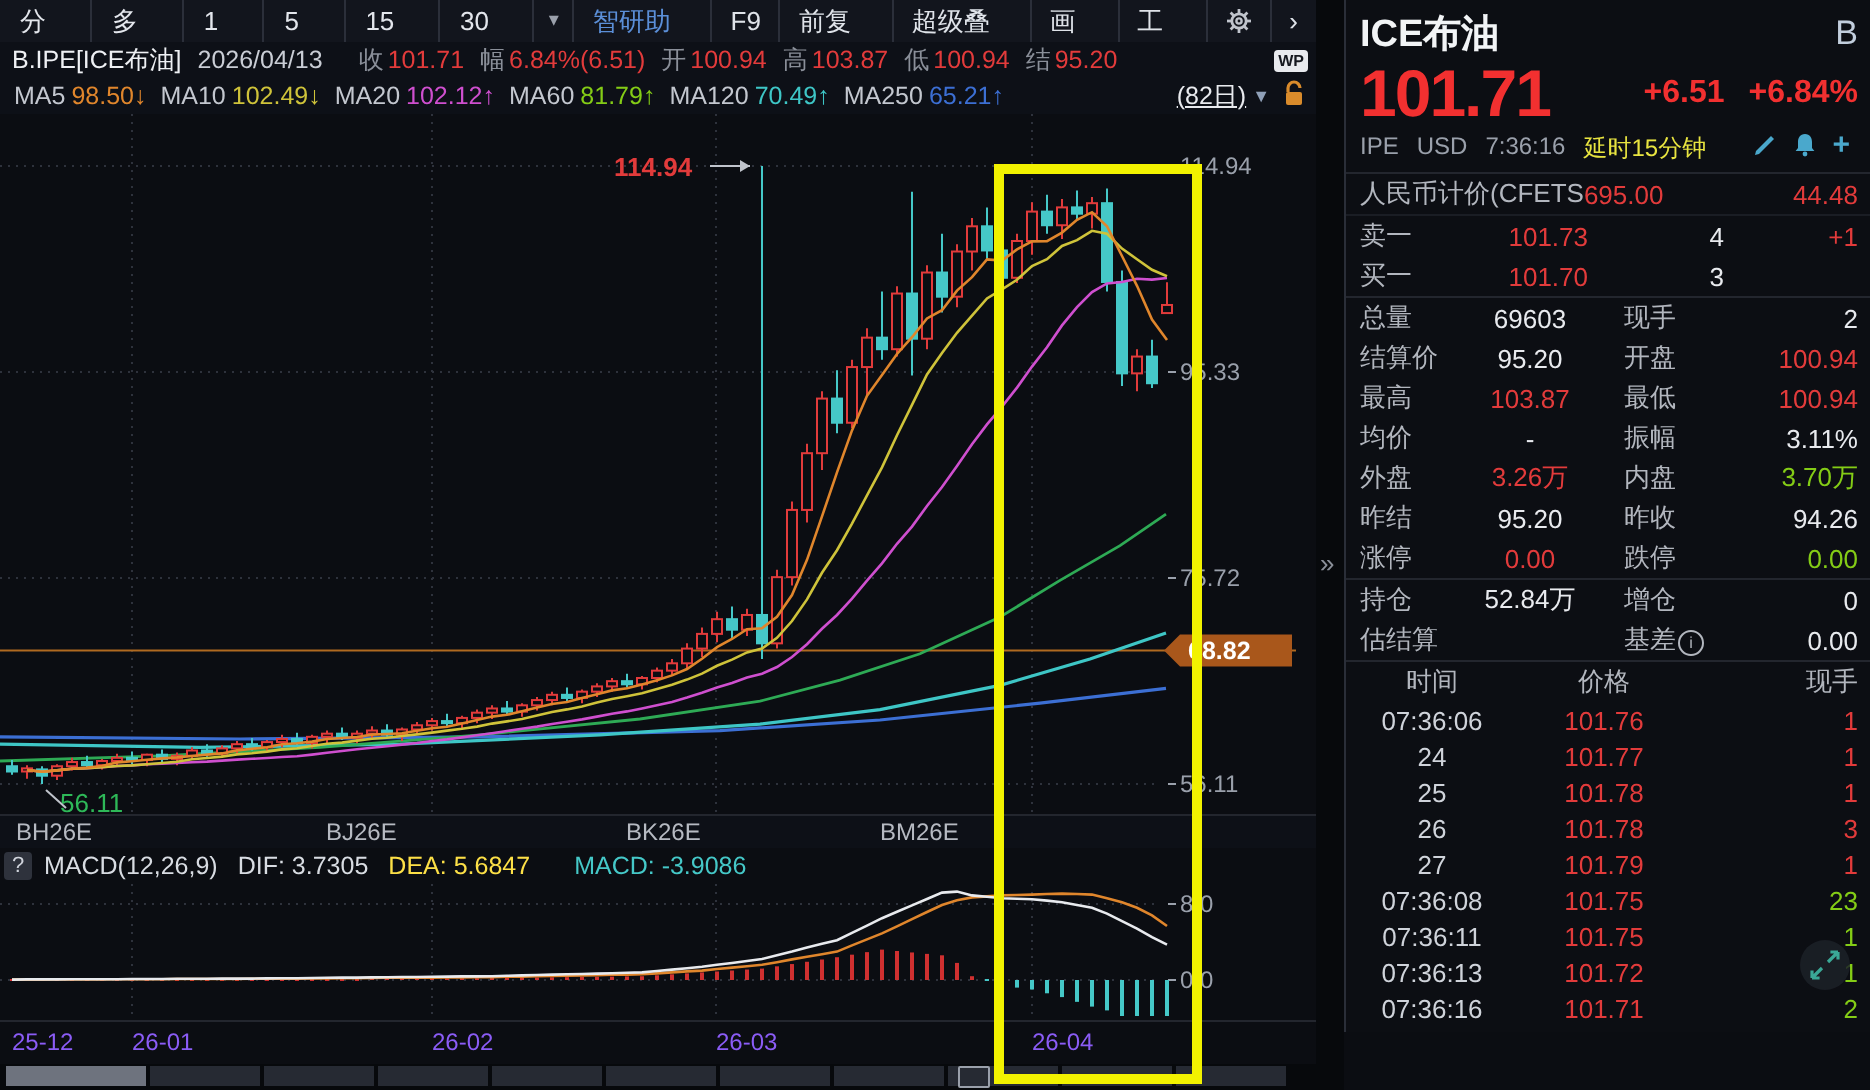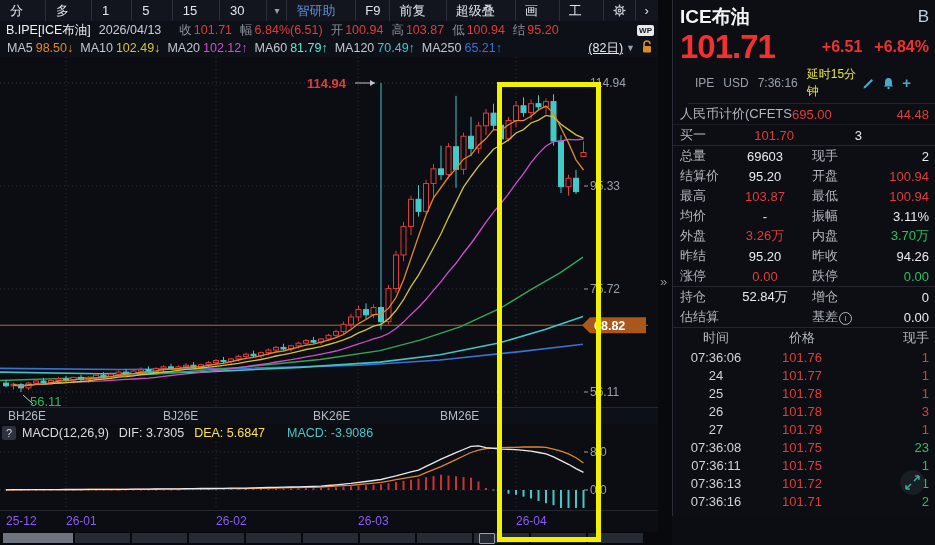--- a/index.html
+++ b/index.html
@@ -53,29 +53,29 @@
   .divider{position:absolute;left:658px;top:0;width:14px;height:545px;background:#07090c;z-index:5;}
   .divider span{position:absolute;top:274px;left:2px;color:#8a8f99;font-size:13px;}
   
   .quote-panel{position:absolute;left:672px;top:0;width:263px;height:516px;background:#0c0e13;border-left:1px solid #2a2e38;}
   .q-name-row{display:flex;align-items:center;padding:4px 7px 0 7px;}
   .q-name{font-size:19px;font-weight:bold;color:#f2f4f6;flex:1;}
   .q-corner{font-size:17px;color:#c2cedd;}
   .q-price-row{display:flex;align-items:center;padding:0 7px;height:34px;}
   .q-price{font-size:33px;font-weight:bold;color:#f23030;letter-spacing:-1px;flex:1;}
   .q-chg,.q-pct{font-size:16px;font-weight:bold;color:#f23030;margin-left:12px;}
-  .q-sub{display:flex;align-items:center;padding:2px 25px 3px 7px;font-size:12px;color:#9aa0ab;
-         border-bottom:1px solid #23262e;margin-left:15px;}
+  .q-sub{display:flex;align-items:flex-start;padding:2px 11px 3px 7px;font-size:12px;color:#9aa0ab;
+         border-bottom:1px solid #23262e;}
   .q-sub .s{margin-right:9px;}
   .q-delay{color:#e8e440;}
   .q-icons{margin-left:auto;display:flex;align-items:center;gap:7px;}
   .q-plus{color:#4aa8cc;font-size:15px;font-weight:bold;line-height:12px;}
   .q-row{display:flex;align-items:center;height:20px;padding:0 7px;font-size:13px;white-space:nowrap;}
   .q-row .lab{color:#b2b6be;}
-  .red{color:#e23b3b;} .green{color:#22c55e;} .white{color:#e8eaee;}
+  .red{color:#e23b3b;} .green{color:#84cc16;} .white{color:#e8eaee;}
   .cny-row{border-bottom:1px solid #1a1d24;}
   .cny-row .v2{margin-left:auto;}
   .bidask .price{width:88px;text-align:right;}
   .bidask .vol{width:68px;text-align:right;color:#e8eaee;}
   .bidask .extra{margin-left:auto;}
   .bid-sep{border-bottom:1px solid #23262e;}
   .stats .c1l{width:52px;color:#b2b6be;}
   .stats .c1v{width:66px;text-align:center;}
   .stats .c2l{width:58px;margin-left:14px;color:#b2b6be;}
   .stats .c2v{flex:1;text-align:right;}
@@ -141,21 +141,21 @@
       <span class="wp-ic">WP</span>
     </div>
   <div class="marow" id="marow">
       <span class="mlb">MA5</span>
       <span style="color: rgb(224, 134, 44);">98.50↓</span>
       <span class="mlb">MA10</span>
       <span style="color: rgb(207, 195, 58);">102.49↓</span>
       <span class="mlb">MA20</span>
       <span style="color: rgb(207, 79, 207);">102.12↑</span>
       <span class="mlb">MA60</span>
-      <span style="color: #5eead4; text-align: center;">81.79↑</span>
+      <span style="color: #84cc16; text-align: center;">81.79↑</span>
       <span class="mlb">MA120</span>
       <span style="color: rgb(62, 198, 198);">70.49↑</span>
       <span class="mlb">MA250</span>
       <span style="color: rgb(60, 111, 212);">65.21↑</span>
       <span class="spacer"></span>
       <span class="period">(82日)</span>
       <span class="tri">▼</span>
       <span><svg width="12" height="14" viewBox="0 0 12 14" style="margin-right:5px">
           <path d="M3 6 V4 a3 3 0 0 1 6 0" fill="none" stroke="#d98b2b" stroke-width="1.6"></path>
           <rect x="2" y="6" width="8" height="6.5" rx="1" fill="#d98b2b"></rect>
@@ -510,20 +510,26 @@
           <circle cx="6.5" cy="11" r="1.2" fill="#4aa8cc"></circle>
         </svg>
         <span class="q-plus">+</span>
       </div>
     </div>
     <div class="q-row cny-row">
       <span class="lab">人民币计价(CFETS</span>
         <span class="red">695.00</span>
       <span class="red v2">44.48</span>
     </div>
+    <div class="q-row bidask">
+      <span class="lab">卖一</span>
+      <span class="price red">101.73</span>
+      <span class="vol">4</span>
+      <span class="extra red">+1</span>
+    </div>
     <div class="q-row bidask bid-sep">
       <span class="lab">买一</span>
       <span class="price red">101.70</span>
       <span class="vol">3</span>
       <span class="extra"></span>
     </div>
     <div id="statsBlock">
         <div class="q-row stats">
           <span class="c1l">总量</span>
           <span class="c1v white">69603</span>

